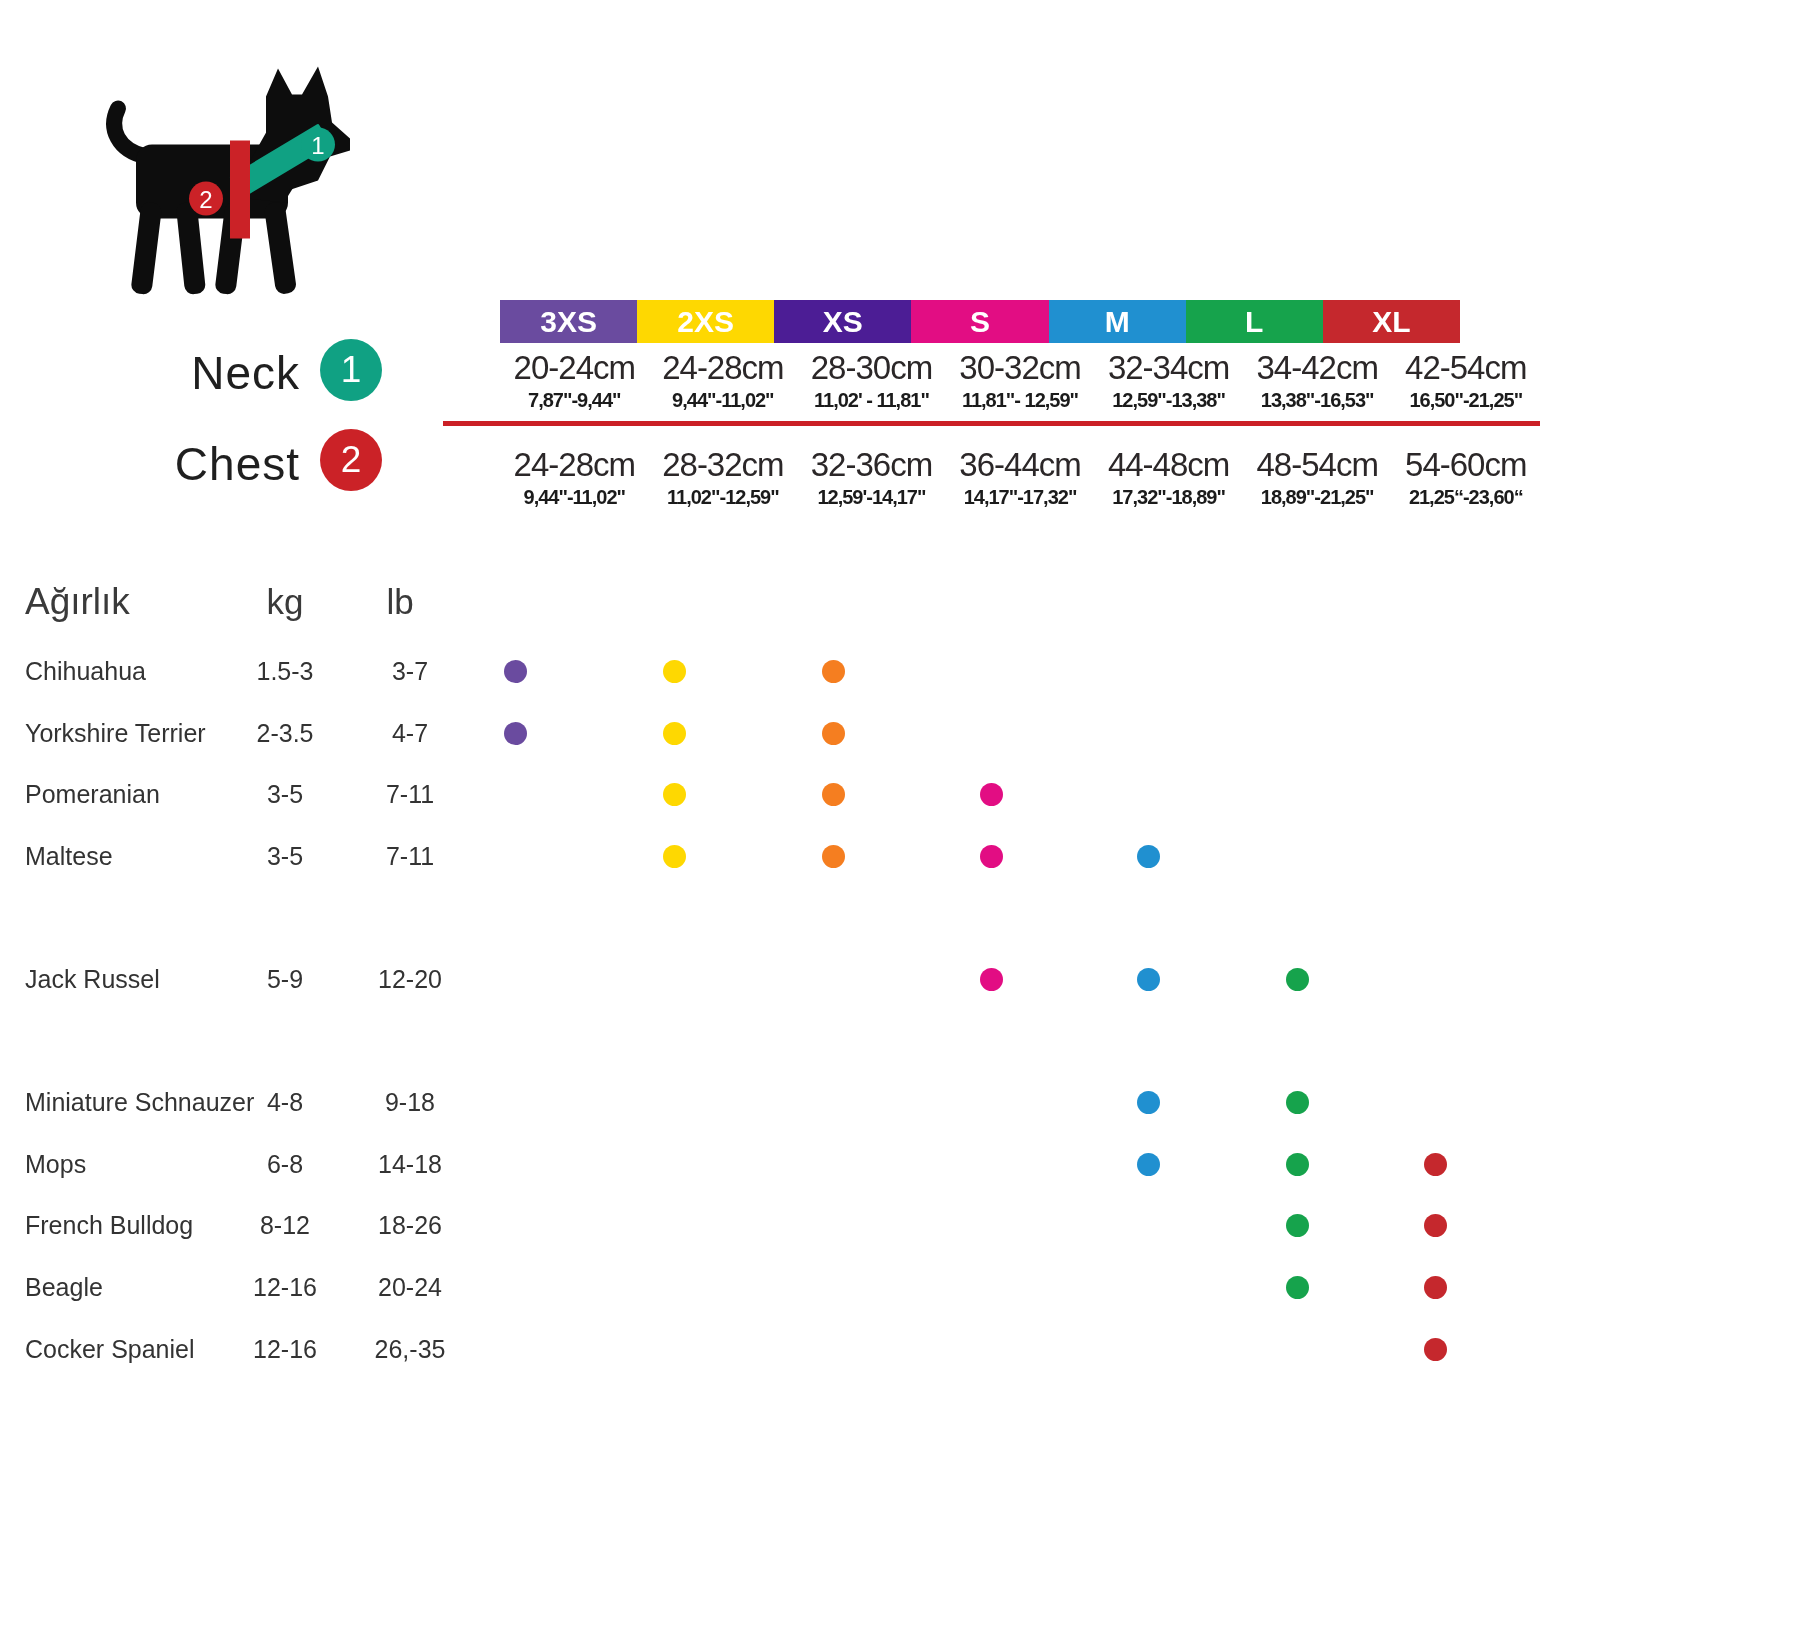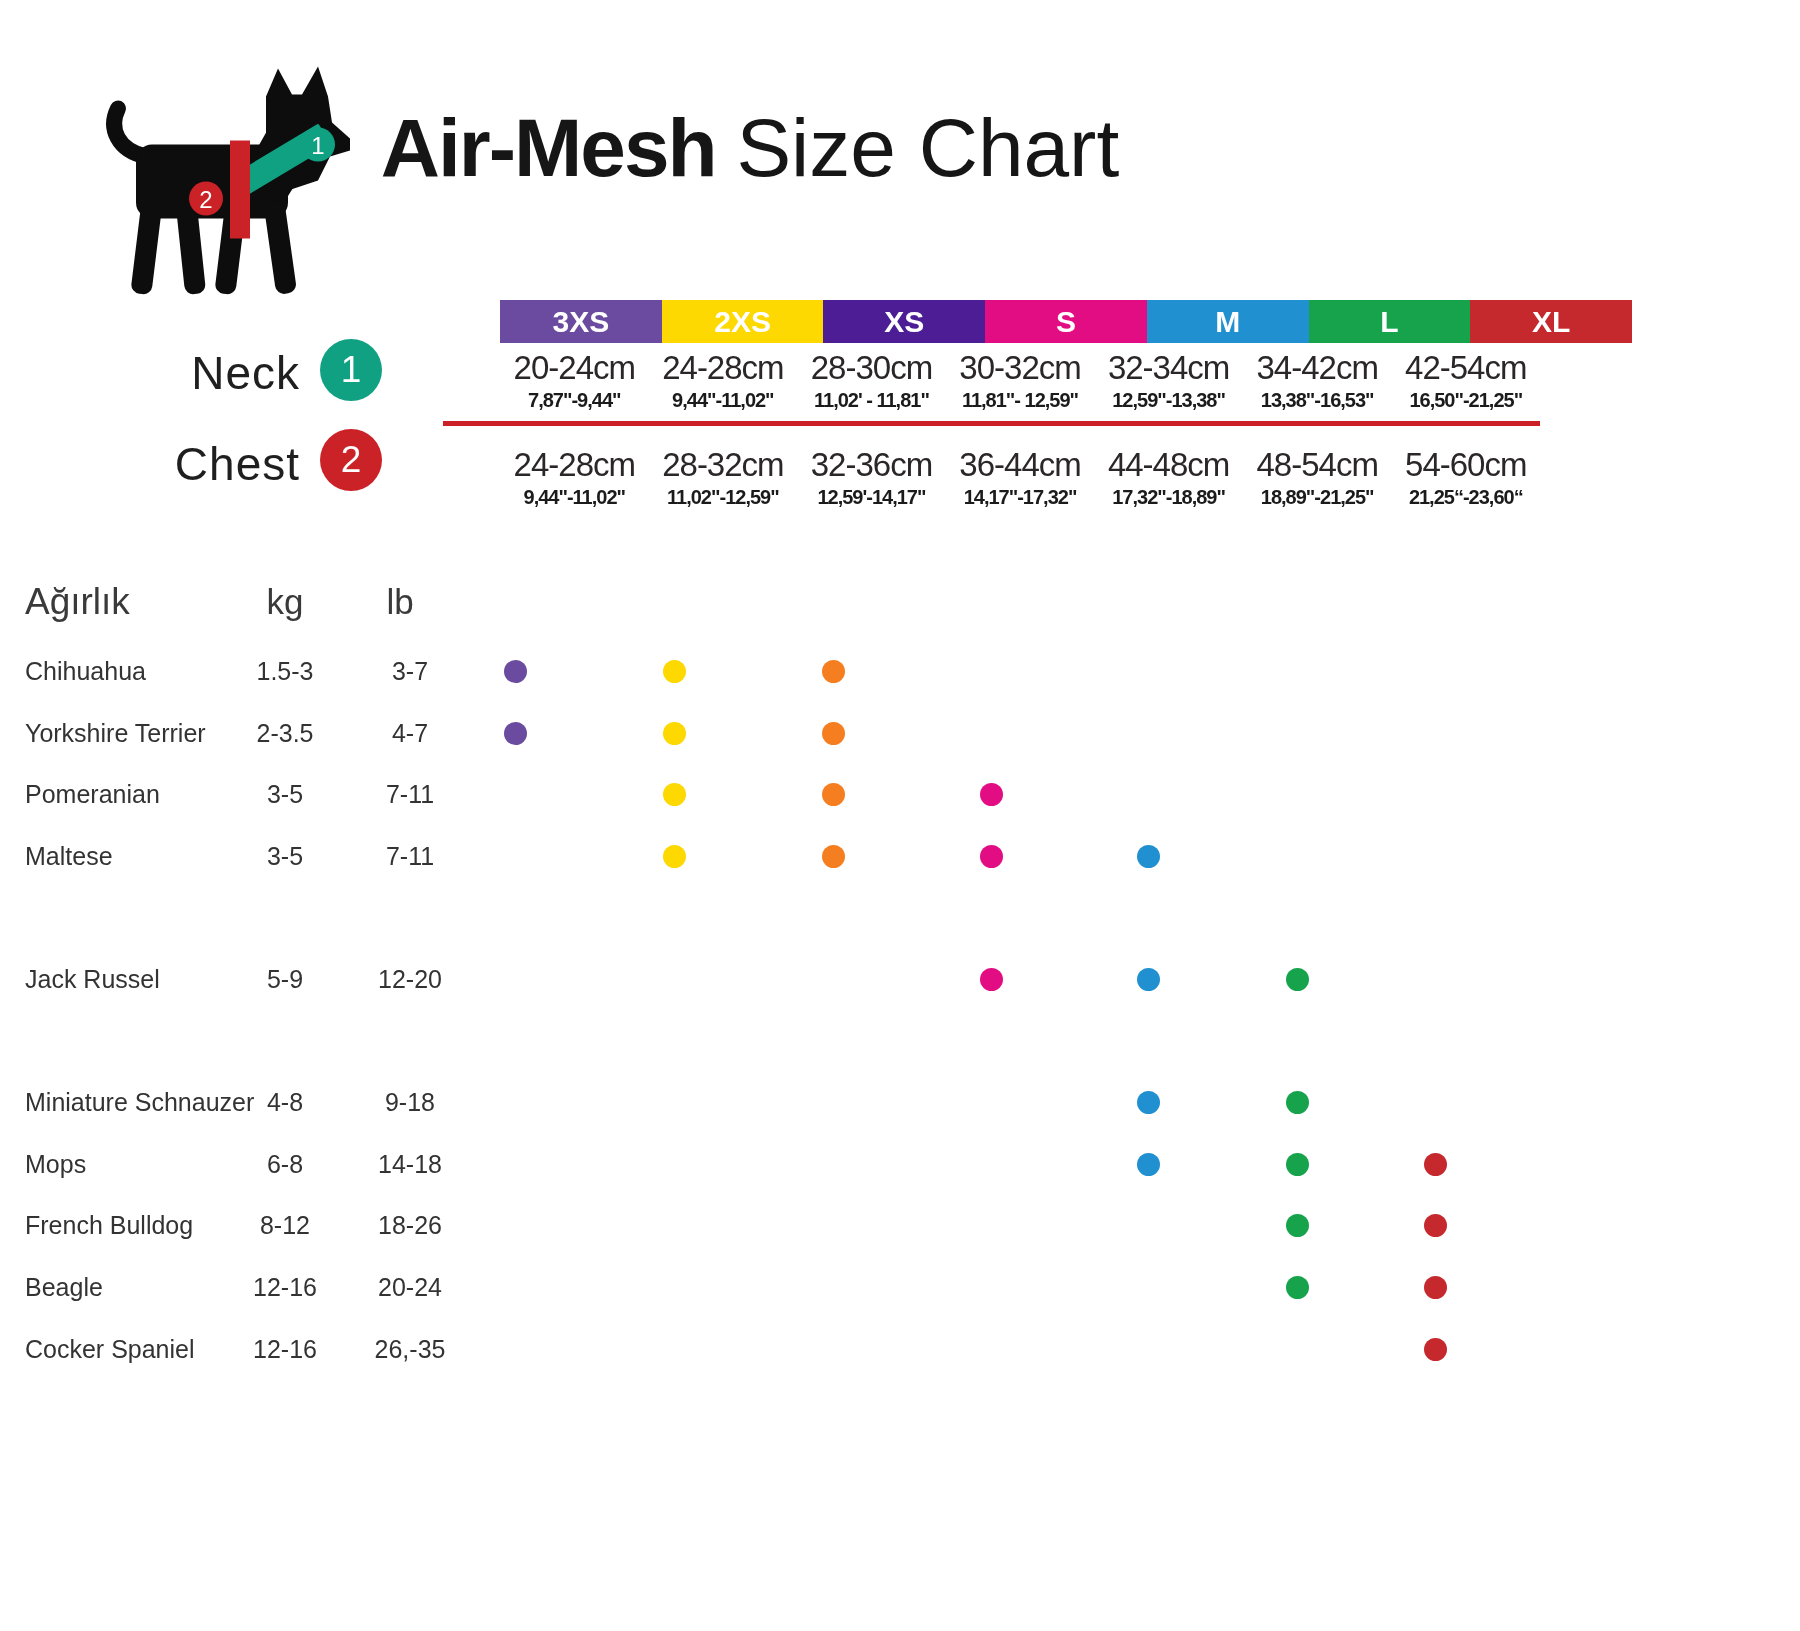--- a/index.html
+++ b/index.html
@@ -12,21 +12,21 @@
   .title{position:absolute;left:380px;top:98px;width:740px;text-align:center;
          font-size:82px;line-height:100px;white-space:nowrap;color:#161616;letter-spacing:-2px;}
   .title .tb{font-weight:700;}
   .title .tl{font-weight:100;letter-spacing:0;}
 
   .important{position:absolute;left:1137px;top:76px;width:418px;color:#cf3338;}
   .imp-h{font-size:27px;font-weight:700;text-decoration:underline;margin-bottom:7px;}
   .imp-b{font-size:25px;line-height:31px;}
 
   
-  .size-header{position:absolute;left:500px;top:300px;width:1132px;height:43px;display:flex;}
+  .size-header{position:absolute;left:500px;top:300px;width:960px;height:43px;display:flex;}
   .size-cell{flex:1;color:#fff;font-weight:700;font-size:30px;text-align:center;line-height:44px;}
 
   .values-row{position:absolute;left:500px;width:1040px;display:flex;}
   #neck-values{top:349px;}
   #chest-values{top:446px;}
   .val-cell{flex:1;text-align:center;}
   .val-cm{font-size:33px;color:#2b2728;letter-spacing:-1px;}
   .val-in{font-size:20px;font-weight:700;color:#1b1b1b;letter-spacing:-1px;margin-top:2px;white-space:nowrap;}
 
   .red-line{position:absolute;left:443px;top:421px;width:1097px;height:5px;background:#cb2026;}
@@ -77,24 +77,20 @@
     <g>
       <circle cx="240" cy="88" r="17" fill="#10a183"></circle>
       <text x="240" y="89" text-anchor="middle" dominant-baseline="central" fill="#fff" font-size="24">1</text>
     </g>
     <g>
       <circle cx="128" cy="142" r="17" fill="#cb2227"></circle>
       <text x="128" y="143" text-anchor="middle" dominant-baseline="central" fill="#fff" font-size="24">2</text>
     </g>
   </svg>
 
-  <div class="title">
-    <span class="tb">Air-Mesh</span>
-    <span class="tl">Size Chart</span>
-  </div>
 
   <div class="important" style="color: rgb(207, 51, 56);">
   </div>
 
   <div id="size-header" class="size-header">
       <div class="size-cell" style="background: rgb(106, 75, 159);">3XS</div>
       <div class="size-cell" style="background: rgb(254, 216, 1);">2XS</div>
       <div class="size-cell" style="background: #4c1d95;">XS</div>
       <div class="size-cell" style="background: rgb(226, 13, 131);">S</div>
       <div class="size-cell" style="background: rgb(32, 144, 208);">M</div>

